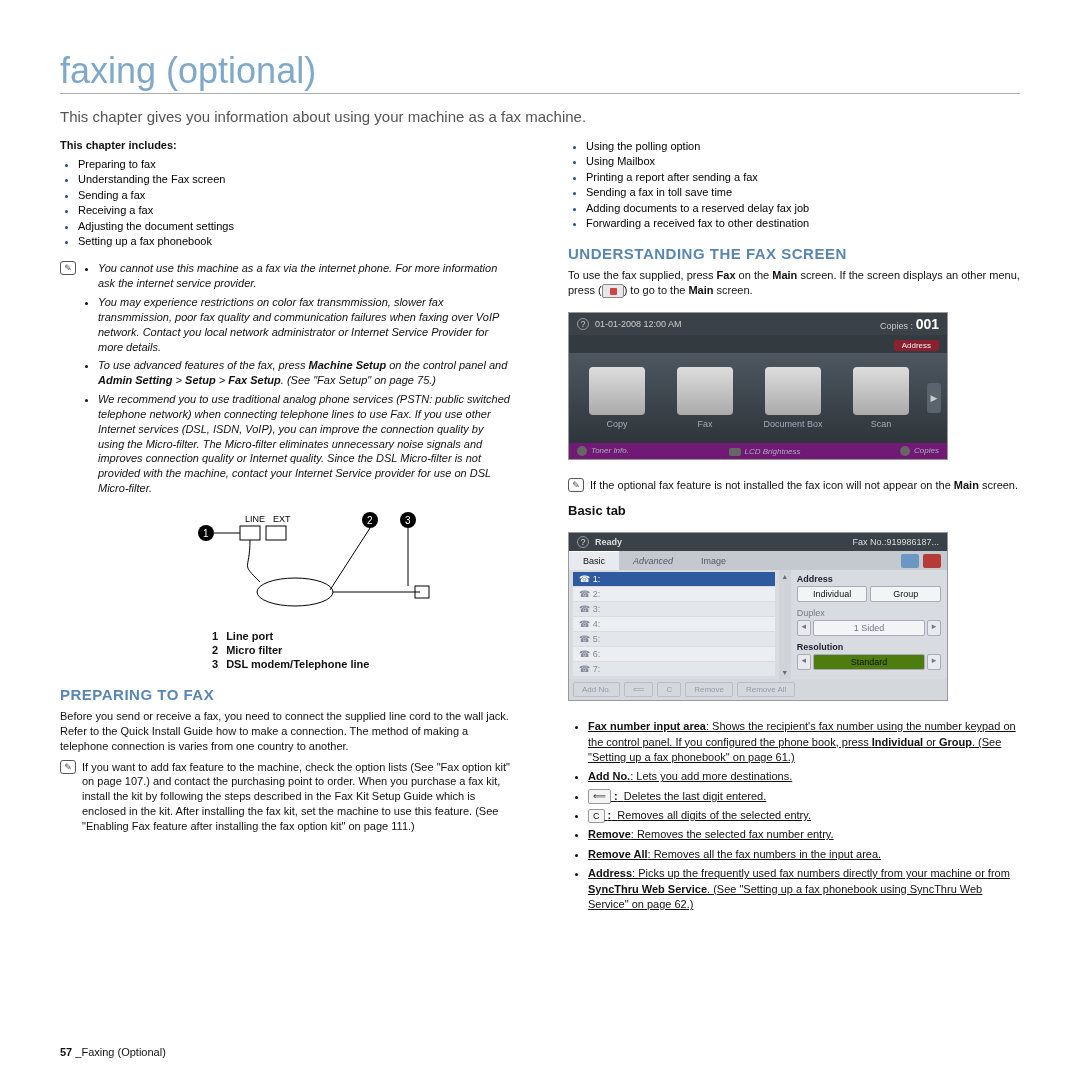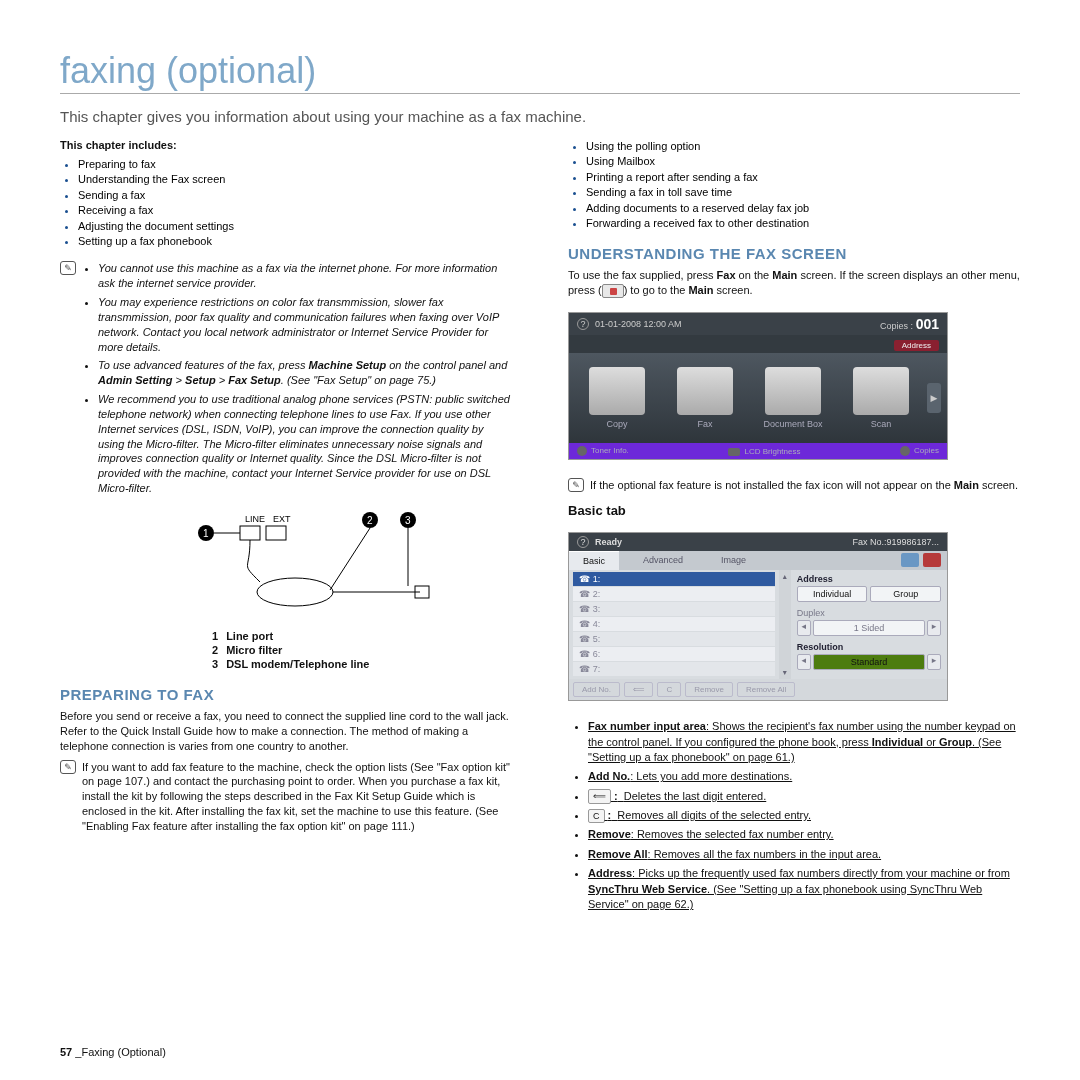--- a/index.html
+++ b/index.html
@@ -147,21 +147,21 @@
           <div style="width:56px;height:48px;margin:0 auto 4px;background:linear-gradient(#ddd,#aaa);border-radius:4px;"></div>
           <span>Fax</span></div>
         <div style="flex:1;text-align:center;color:#aab;font-size:9px;">
           <div style="width:56px;height:48px;margin:0 auto 4px;background:linear-gradient(#ddd,#aaa);border-radius:4px;"></div>
           <span>Document Box</span></div>
         <div style="flex:1;text-align:center;color:#aab;font-size:9px;">
           <div style="width:56px;height:48px;margin:0 auto 4px;background:linear-gradient(#ddd,#aaa);border-radius:4px;"></div>
           <span>Scan</span></div>
         <div style="width:14px;height:30px;background:#5a646e;color:#ccc;text-align:center;line-height:30px;border-radius:3px;font-size:9px;">▶</div>
       </div>
-      <div style="display:flex;justify-content:space-between;background:#6d28d9;color:#aab;font-size:8px;padding:3px 8px;align-items:center;">
+      <div style="display:flex;justify-content:space-between;background:#701a75;color:#aab;font-size:8px;padding:3px 8px;align-items:center;font-style:italic;">
         <span><span style="display:inline-block;width:10px;height:10px;background:#666;border-radius:50%;vertical-align:middle;margin-right:4px;"></span><span>Toner Info.</span></span>
         <span><span style="display:inline-block;width:12px;height:8px;background:#666;border-radius:2px;vertical-align:middle;margin-right:4px;"></span><span>LCD Brightness</span></span>
         <span><span style="display:inline-block;width:10px;height:10px;background:#666;border-radius:50%;vertical-align:middle;margin-right:4px;"></span><span>Copies</span></span>
       </div>
     </div>
 
     <div class="noteblock" style="margin-top:10px;">
       <div class="note-icon">✎</div>
       <div class="content">
         <span>If the optional fax feature is not installed the fax icon will not appear on the </span><b>Main</b><span> screen.</span>
@@ -172,23 +172,23 @@
 
     
     <div class="screenshot" style="width:380px;background:#d8dce0;">
       <div style="display:flex;justify-content:space-between;background:#3a4148;color:#ddd;padding:3px 8px;font-size:9px;align-items:center;">
         <span style="display:flex;align-items:center;gap:6px;">
             <span style="display:inline-block;width:12px;height:12px;border:1px solid #999;border-radius:50%;text-align:center;line-height:11px;">?</span>
             <b>Ready</b>
           </span>
         <span>Fax No.:919986187...</span>
       </div>
-      <div style="display:flex;background:#c4c9cf;font-size:9px;align-items:flex-start;">
+      <div style="display:flex;background:#c4c9cf;font-size:9px;align-items:flex-end;">
         <div style="padding:4px 14px;background:#e7eaee;border-top:1px solid #fff;">Basic</div>
-        <div style="padding:4px 24px;color:#556;">Advanced</div>
+        <div style="padding:4px 14px;color:#556;font-style:italic;">Advanced</div>
         <div style="padding:4px 14px;color:#556;">Image</div>
         <div style="flex:1"></div>
         <div style="width:18px;height:14px;background:#6a97c4;margin:2px;border-radius:2px;"></div>
         <div style="width:18px;height:14px;background:#b63a3a;margin:2px 6px 2px 2px;border-radius:2px;"></div>
       </div>
       <div style="display:flex;">
         <div style="flex:1.4;padding:2px 4px;">
           <div style="background:#2f5aa0;color:#fff;font-size:9px;padding:2px 6px;margin-bottom:1px;">☎ 1:</div>
           <div style="background:#eceef2;font-size:9px;padding:2px 6px;margin-bottom:1px;color:#889;">☎ 2:</div>
           <div style="background:#e3e6ea;font-size:9px;padding:2px 6px;margin-bottom:1px;color:#889;">☎ 3:</div>

